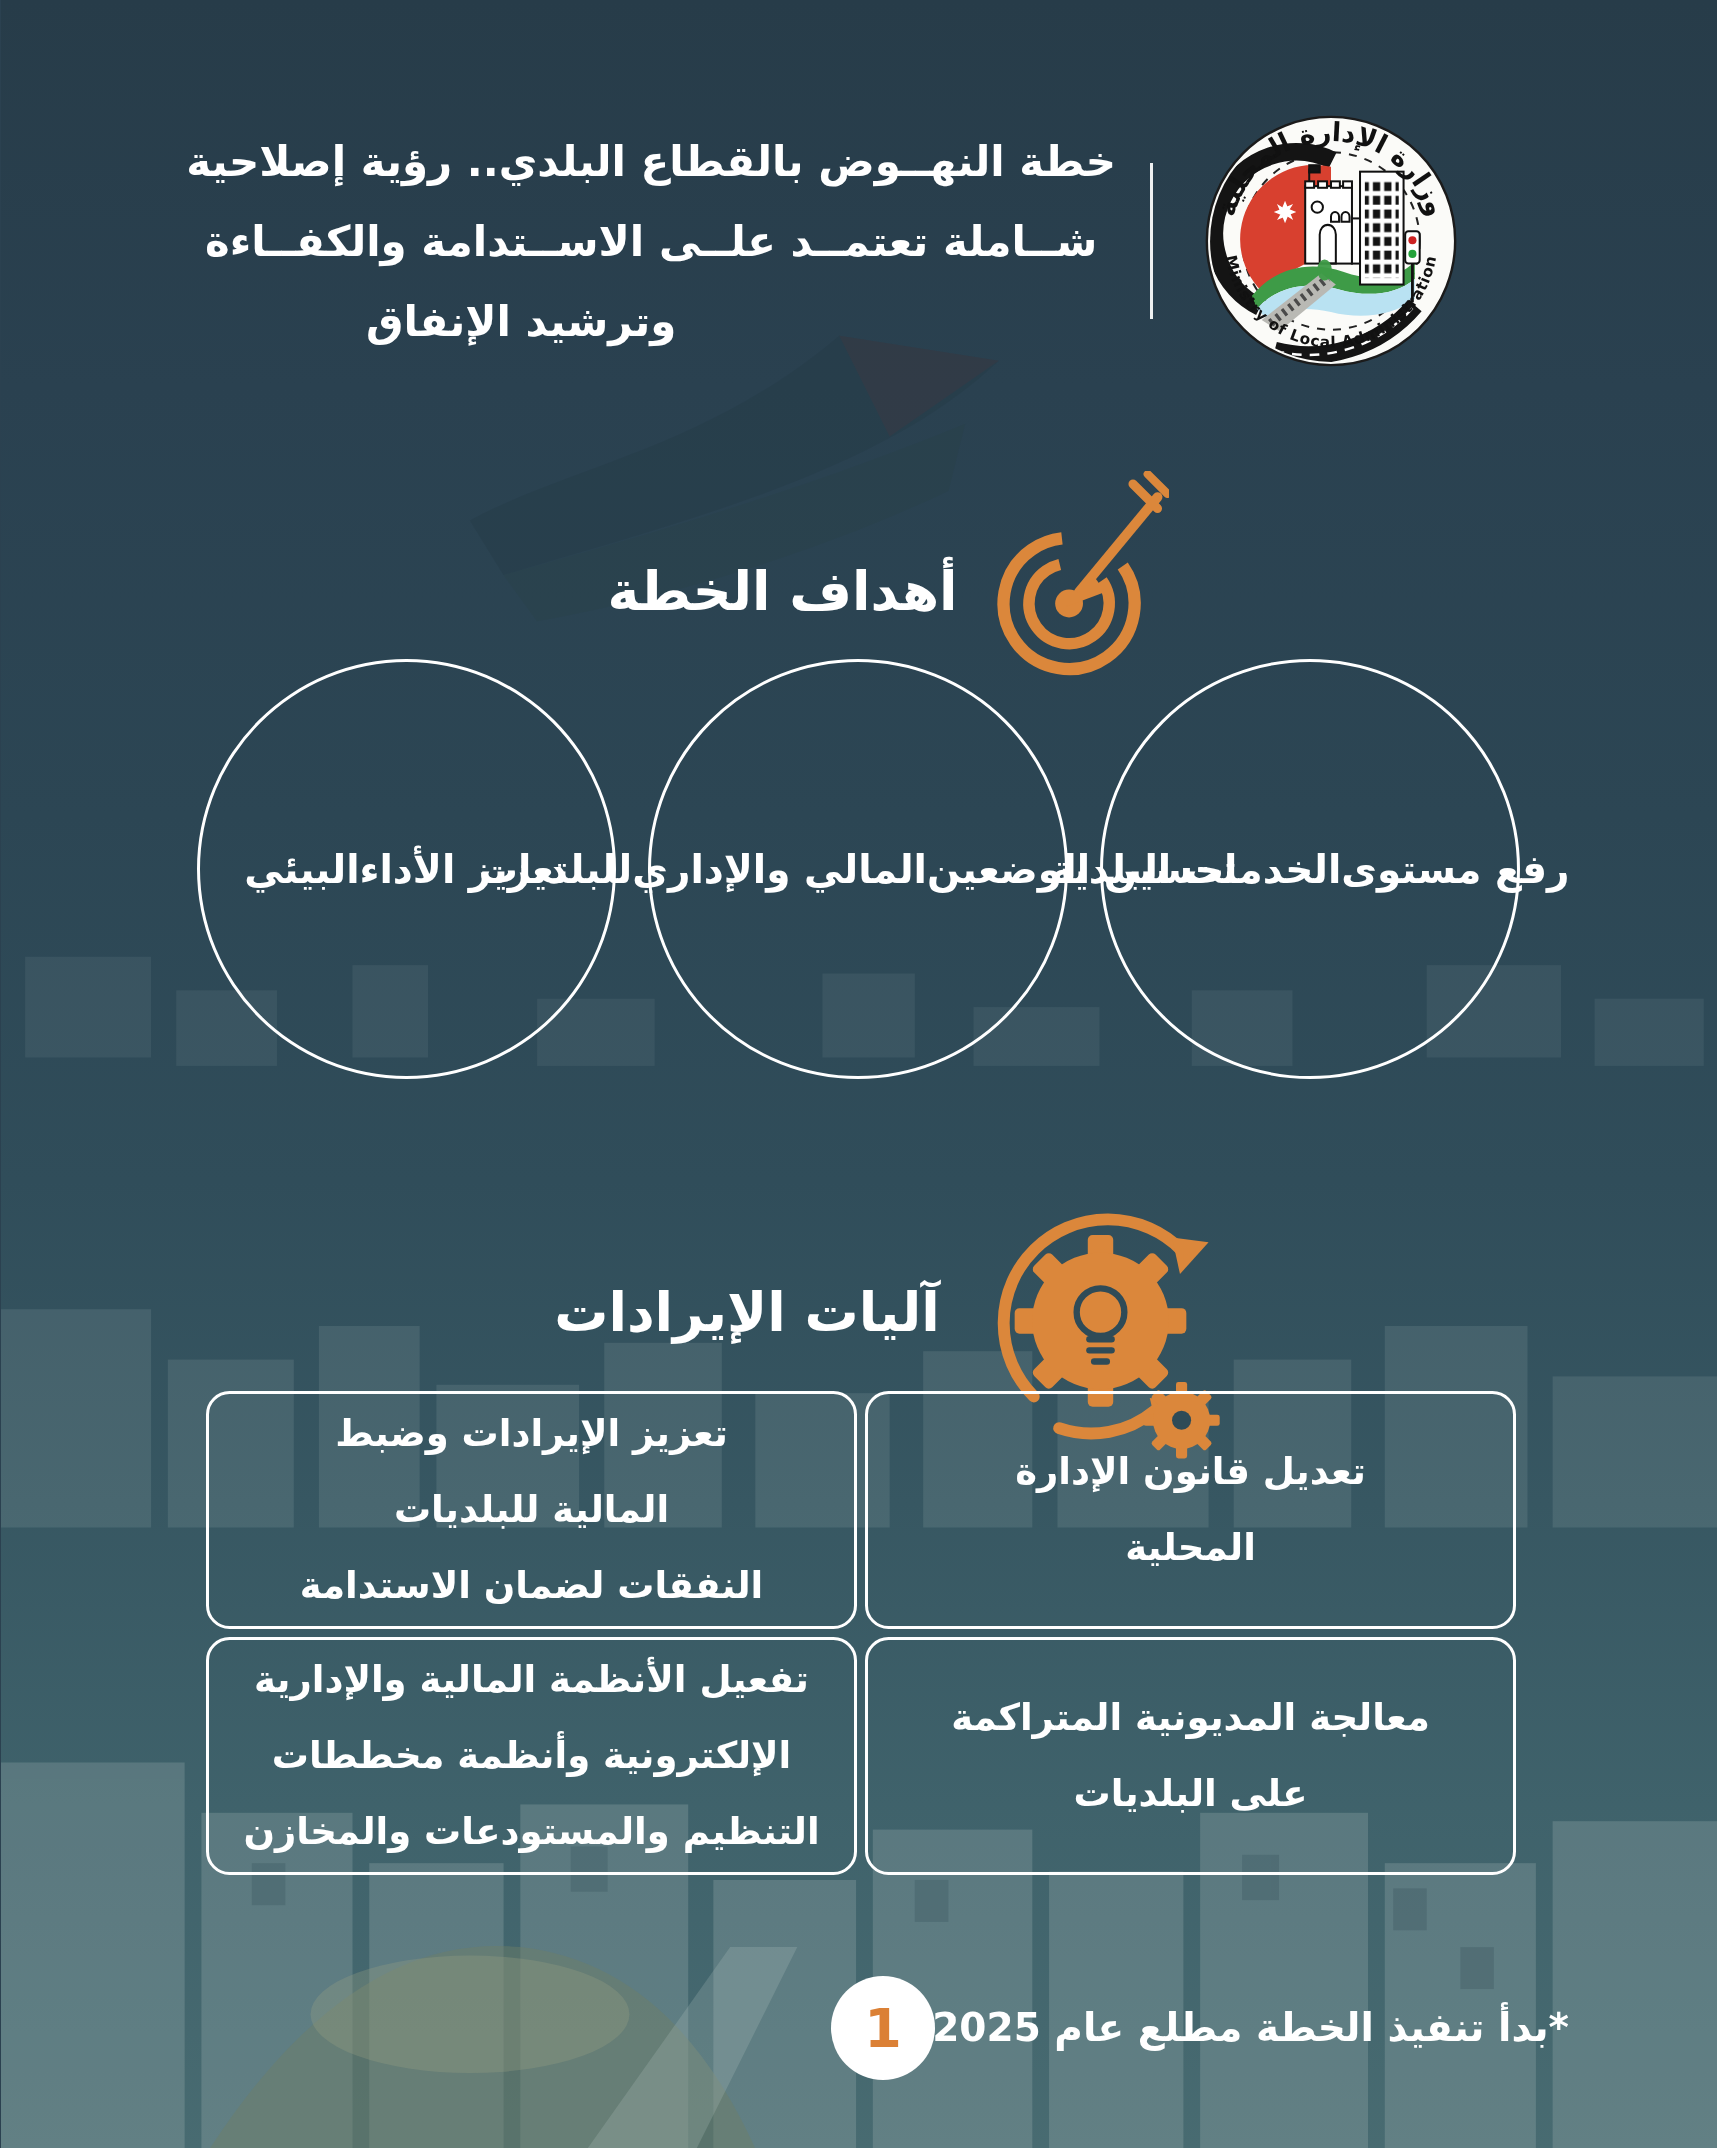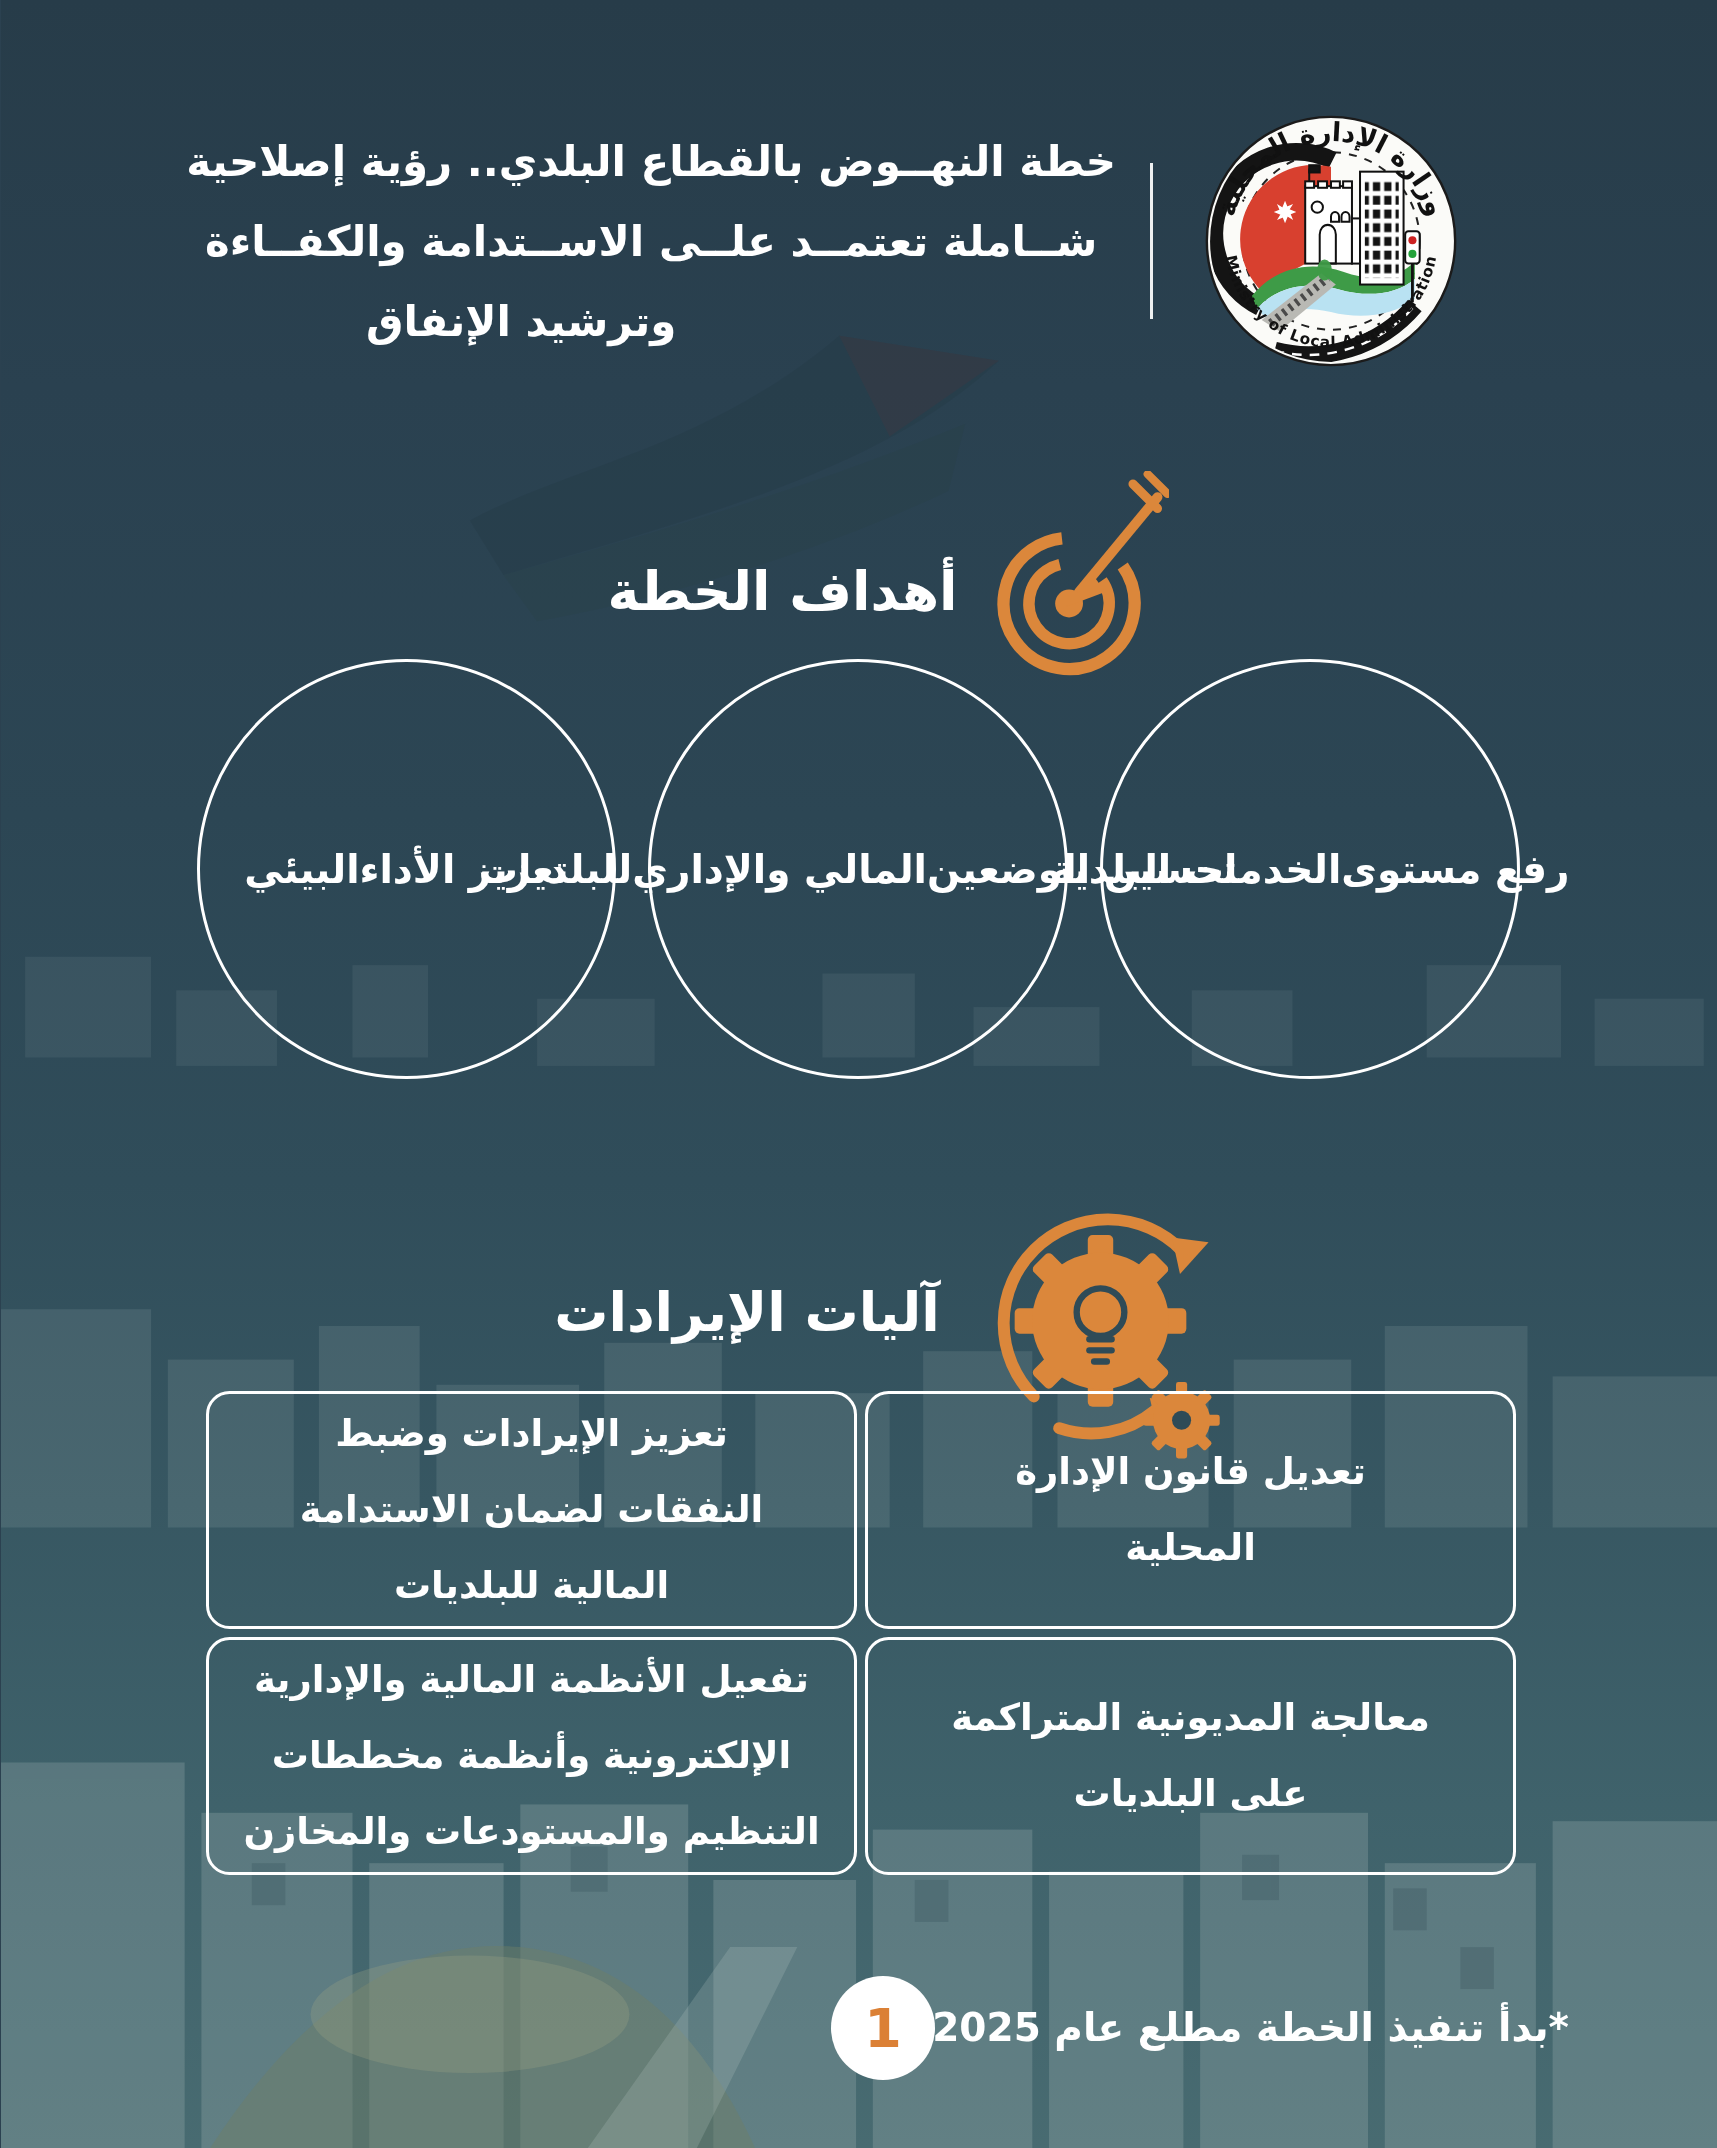--- a/index.html
+++ b/index.html
@@ -308,22 +308,22 @@
   <div class="sec-title">آليات الإيرادات</div>
 </div>
 
 <div class="boxes-grid">
   <div class="mech-box">
     <div class="line">تعديل قانون الإدارة</div>
     <div class="line">المحلية</div>
   </div>
   <div class="mech-box">
     <div class="line">تعزيز الإيرادات وضبط</div>
+    <div class="line">المالية للبلديات</div>
     <div class="line">النفقات لضمان الاستدامة</div>
-    <div class="line">المالية للبلديات</div>
   </div>
   <div class="mech-box">
     <div class="line">معالجة المديونية المتراكمة</div>
     <div class="line">على البلديات</div>
   </div>
   <div class="mech-box">
     <div class="line">تفعيل الأنظمة المالية والإدارية</div>
     <div class="line">الإلكترونية وأنظمة مخططات</div>
     <div class="line">التنظيم والمستودعات والمخازن</div>
   </div>

